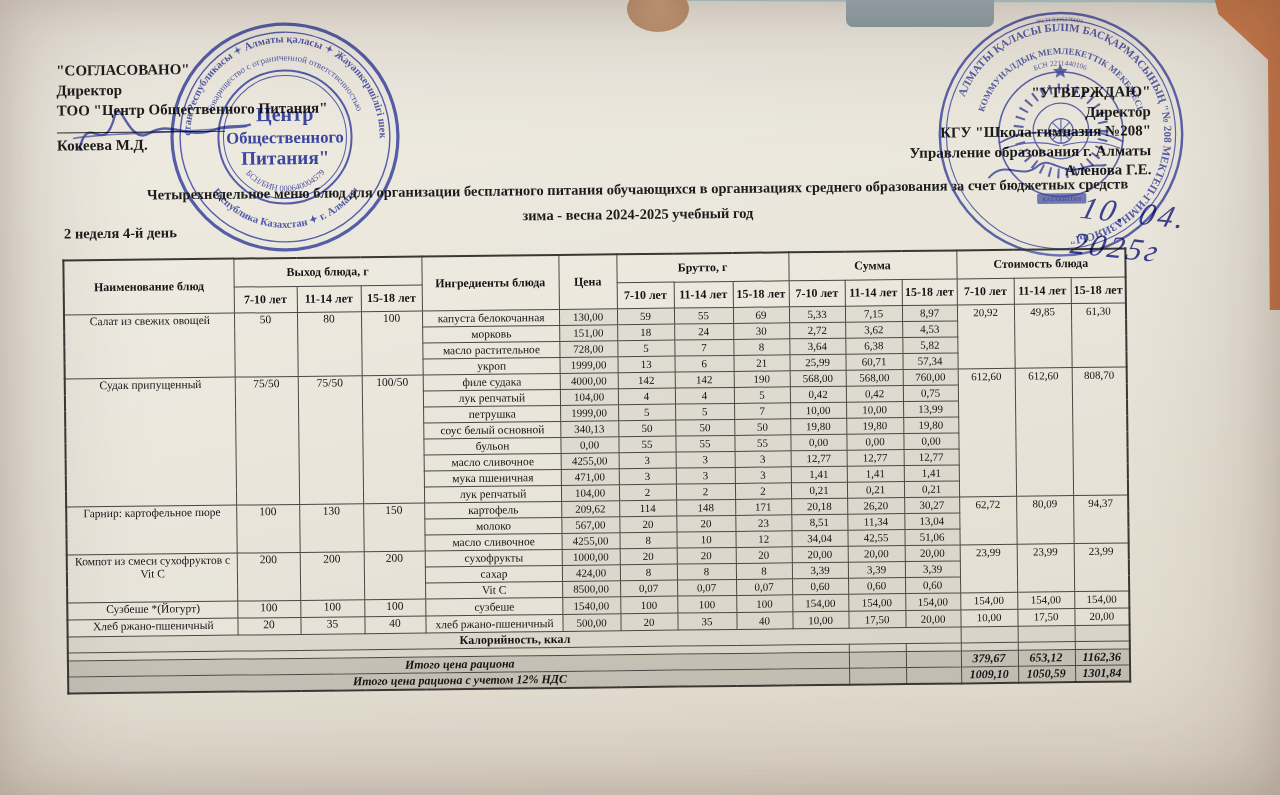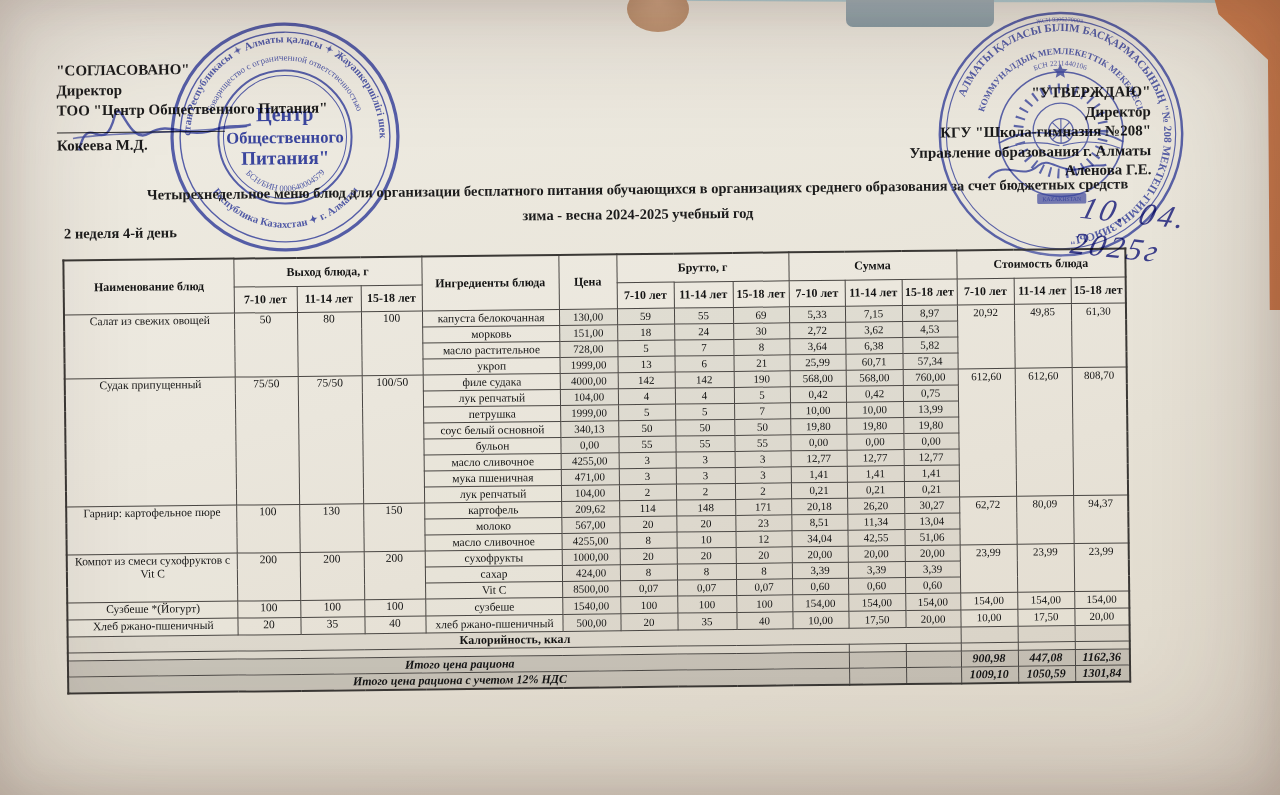--- a/index.html
+++ b/index.html
@@ -459,22 +459,22 @@
               <td></td>
               <td></td>
               <td></td>
               <td></td>
               <td></td>
             </tr>
             <tr class="totals-row">
               <td colspan="10" class="c-total-label">Итого цена рациона</td>
               <td></td>
               <td></td>
-              <td class="c-total-val">900,98</td>
-              <td class="c-total-val">447,08</td>
+              <td class="c-total-val">379,67</td>
+              <td class="c-total-val">653,12</td>
               <td class="c-total-val">1162,36</td>
             </tr>
             <tr class="totals-row">
               <td colspan="10" class="c-total-label">Итого цена рациона с учетом 12% НДС</td>
               <td></td>
               <td></td>
               <td class="c-total-val">1009,10</td>
               <td class="c-total-val">1050,59</td>
               <td class="c-total-val">1301,84</td>
             </tr>

